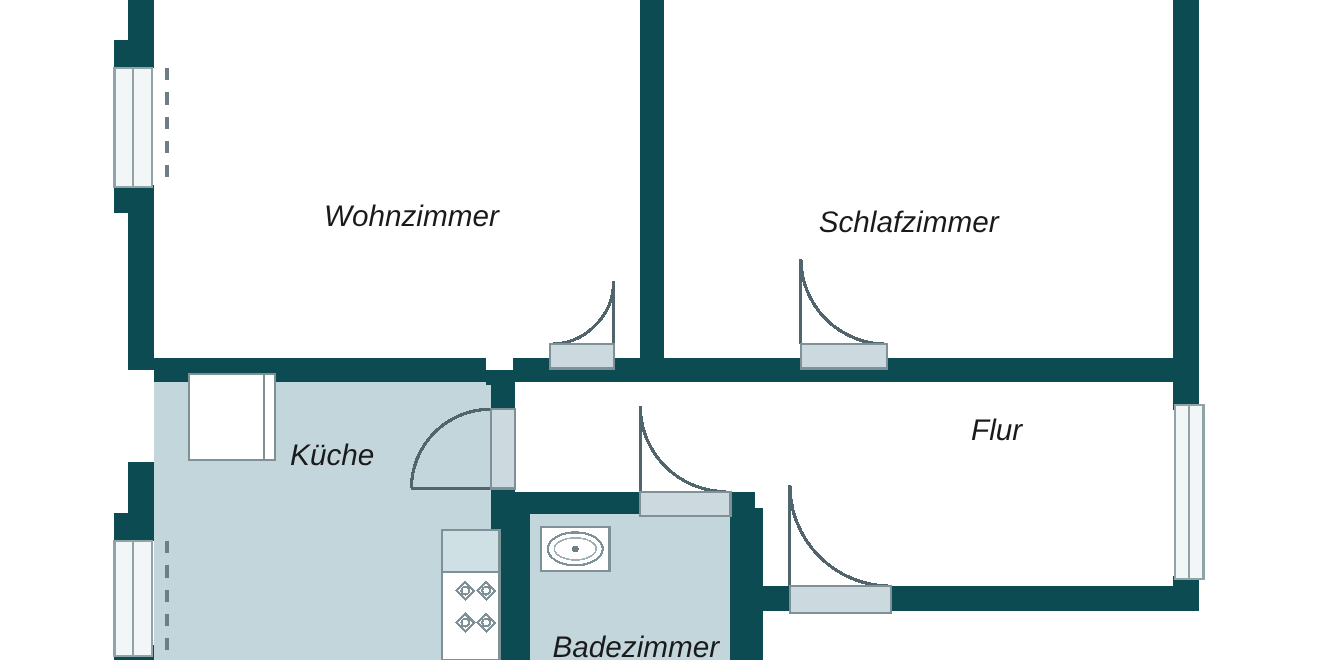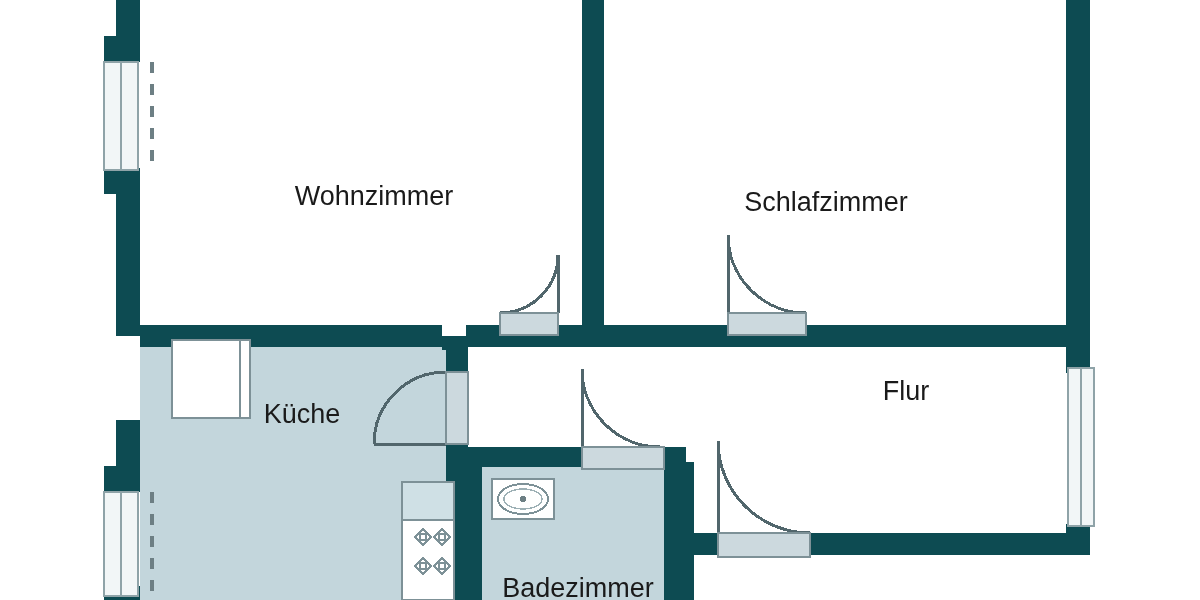--- a/index.html
+++ b/index.html
@@ -1,18 +1,18 @@
 <!DOCTYPE html>
 <html><head>
 <meta charset="utf-8">
 <style>
   html,body{margin:0;padding:0;background:#ffffff;}
   body{width:1200px;height:600px;overflow:hidden;
        font-family:"Liberation Sans", sans-serif;}
-  #plan{position:relative;width:1200px;height:600px;background:#fff;}
+  #plan{position:relative;width:1200px;height:600px;background:#fff;font-style:italic;}
   #plan svg{display:block;}
   .room-label{font-family:"Liberation Sans", sans-serif;fill:#1a1a1a;}
 </style>
 </head>
 <body>
 
 <div id="plan">
   <svg width="1200" height="600" viewBox="0 0 1200 600" shape-rendering="crispEdges">
 
     <g>

